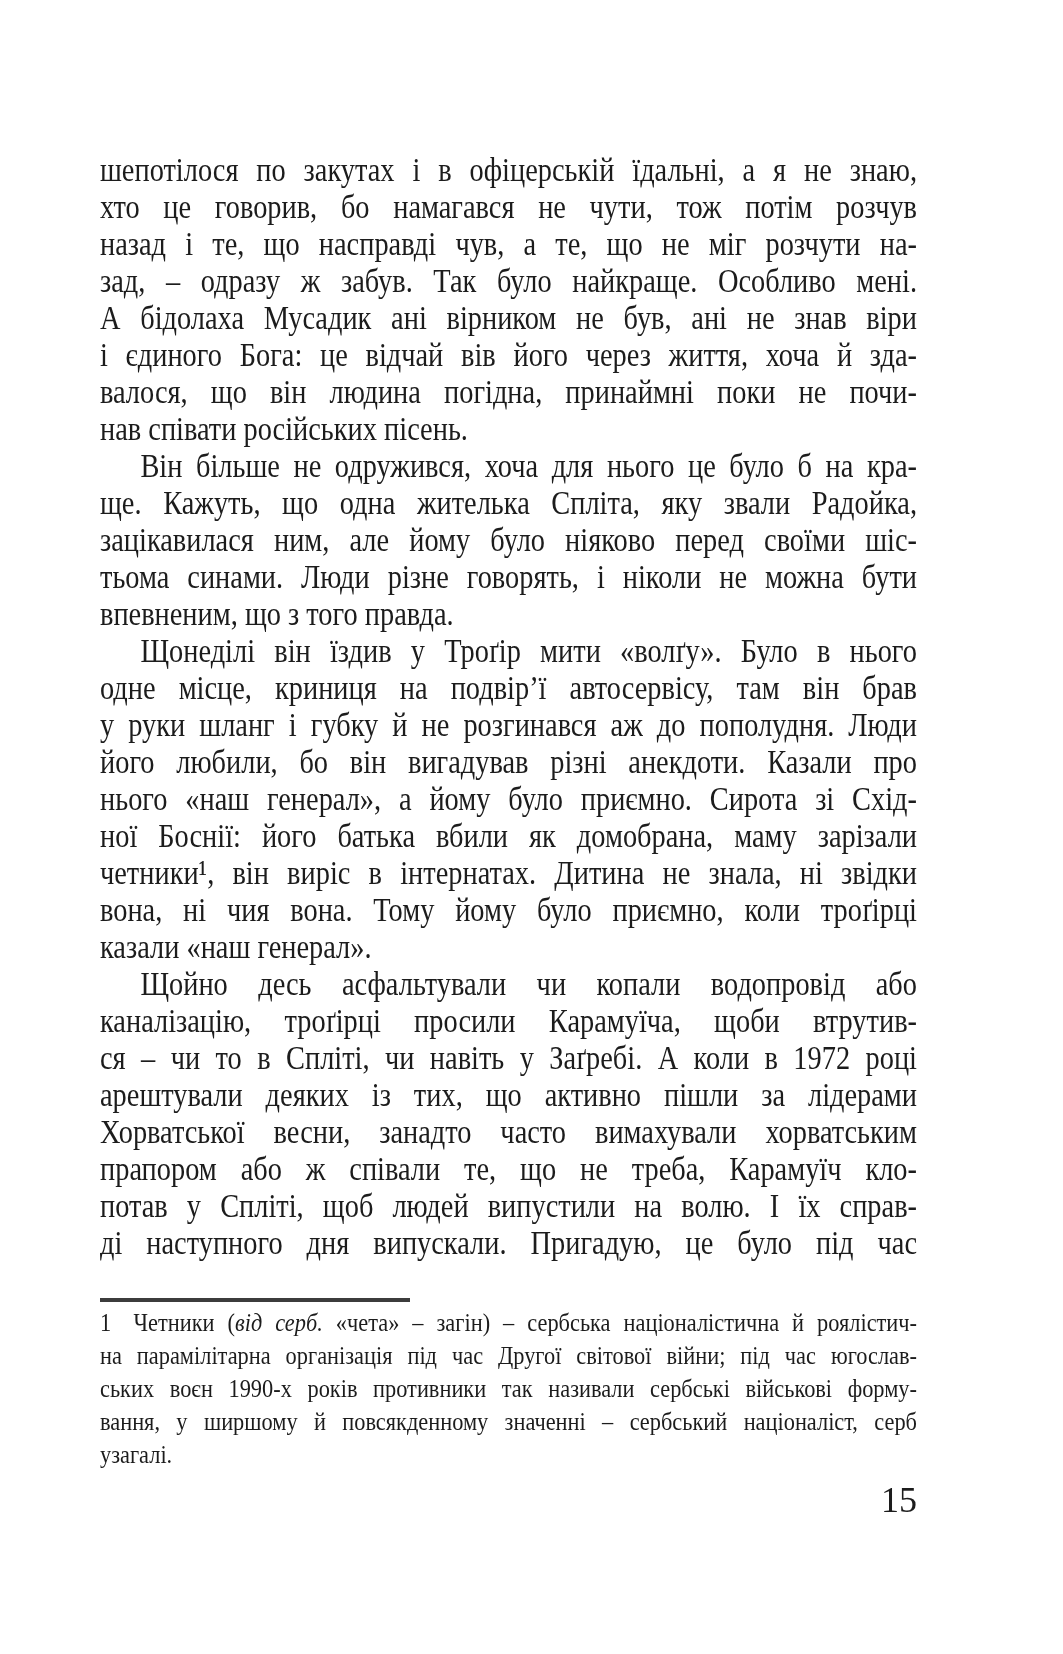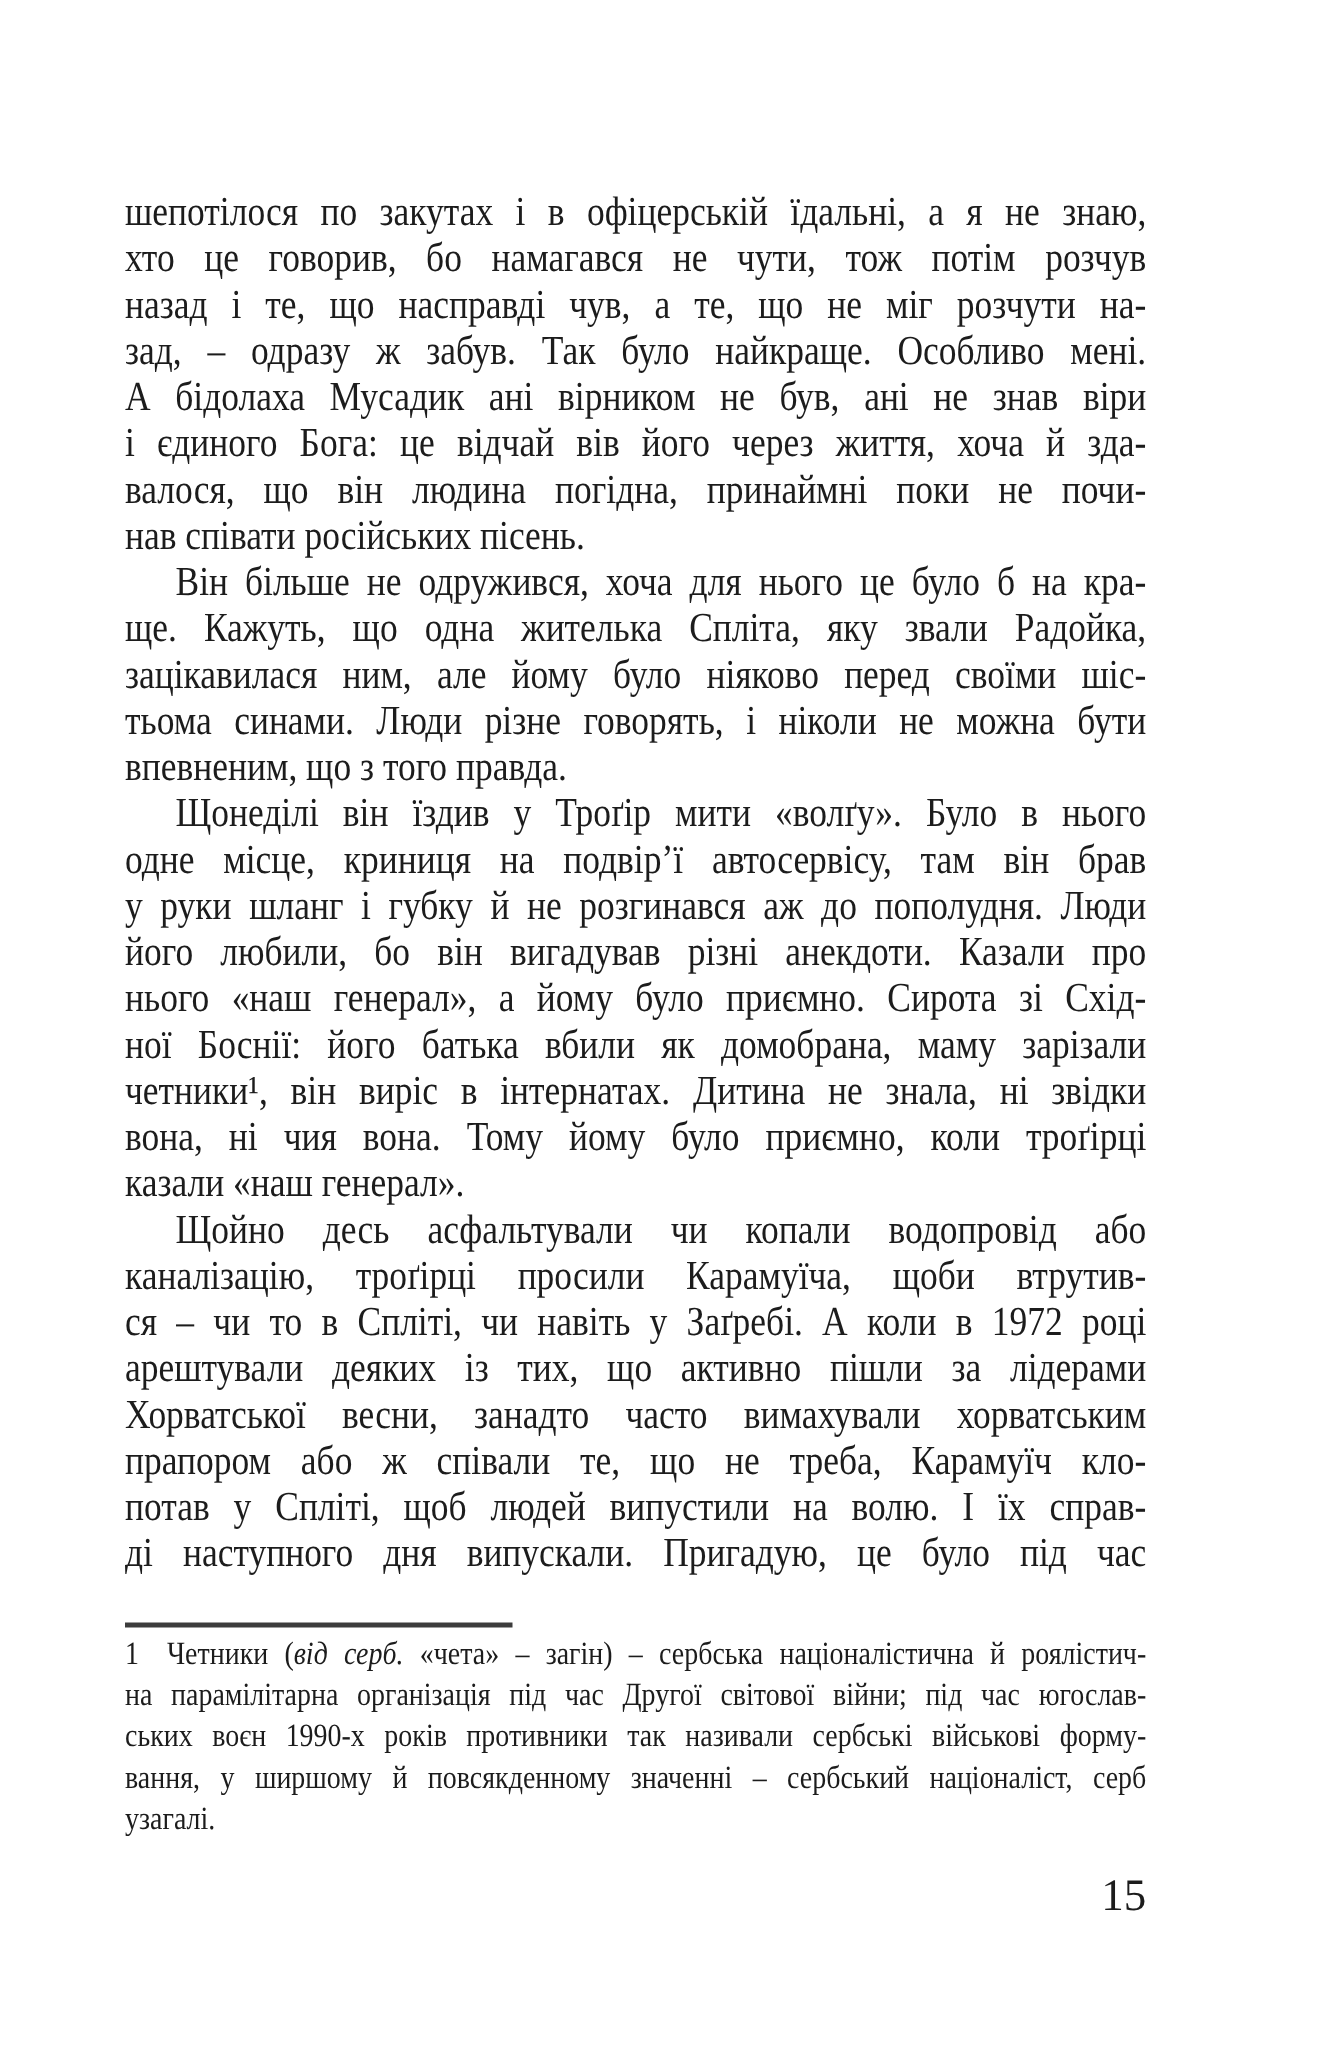--- a/index.html
+++ b/index.html
@@ -54,21 +54,20 @@
     background: #3c3c3c;
   }
   .page-number {
     position: absolute;
     left: 100px;
     top: 1480px;
     width: 817px;
     text-align: right;
     font-size: 36px;
     line-height: 40px;
-    margin-top: 16px;
   }
   i { font-style: italic; }
 </style>
 </head>
 <body>
 
 <div class="page">
 
   <div class="text-block body-text">
       <div class="line">шепотілося по закутах і в офіцерській їдальні, а я не знаю,</div>

